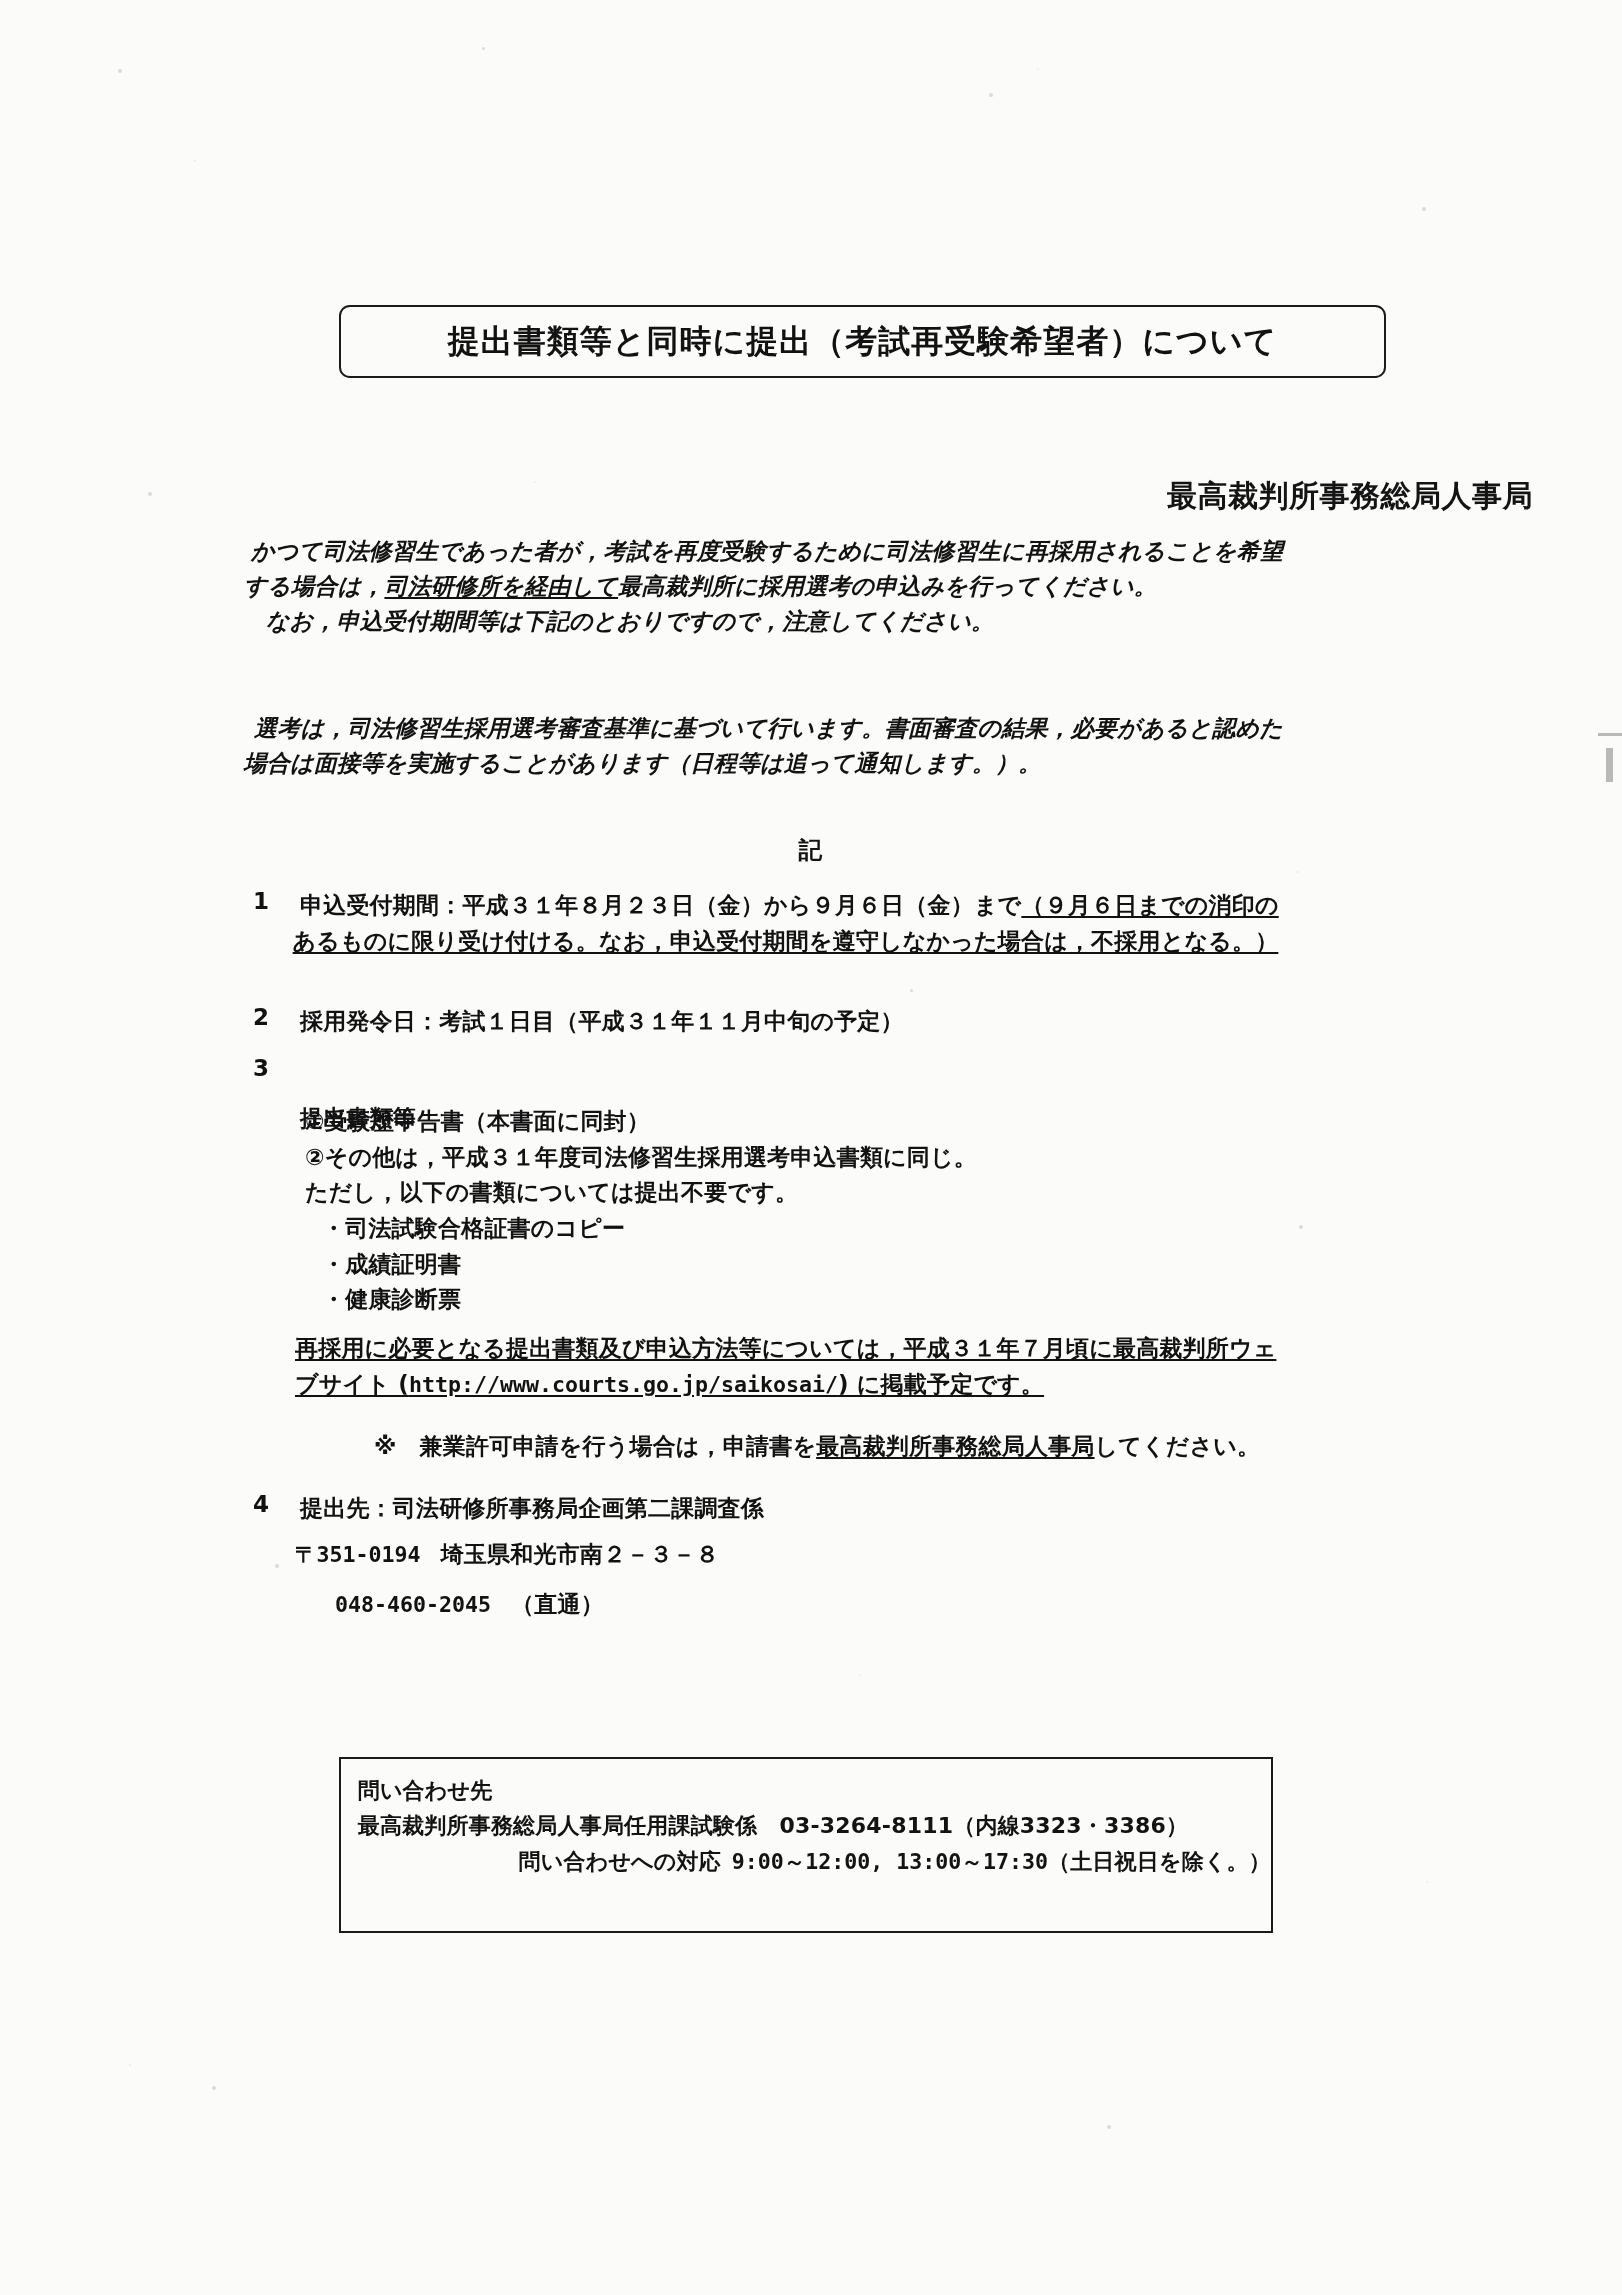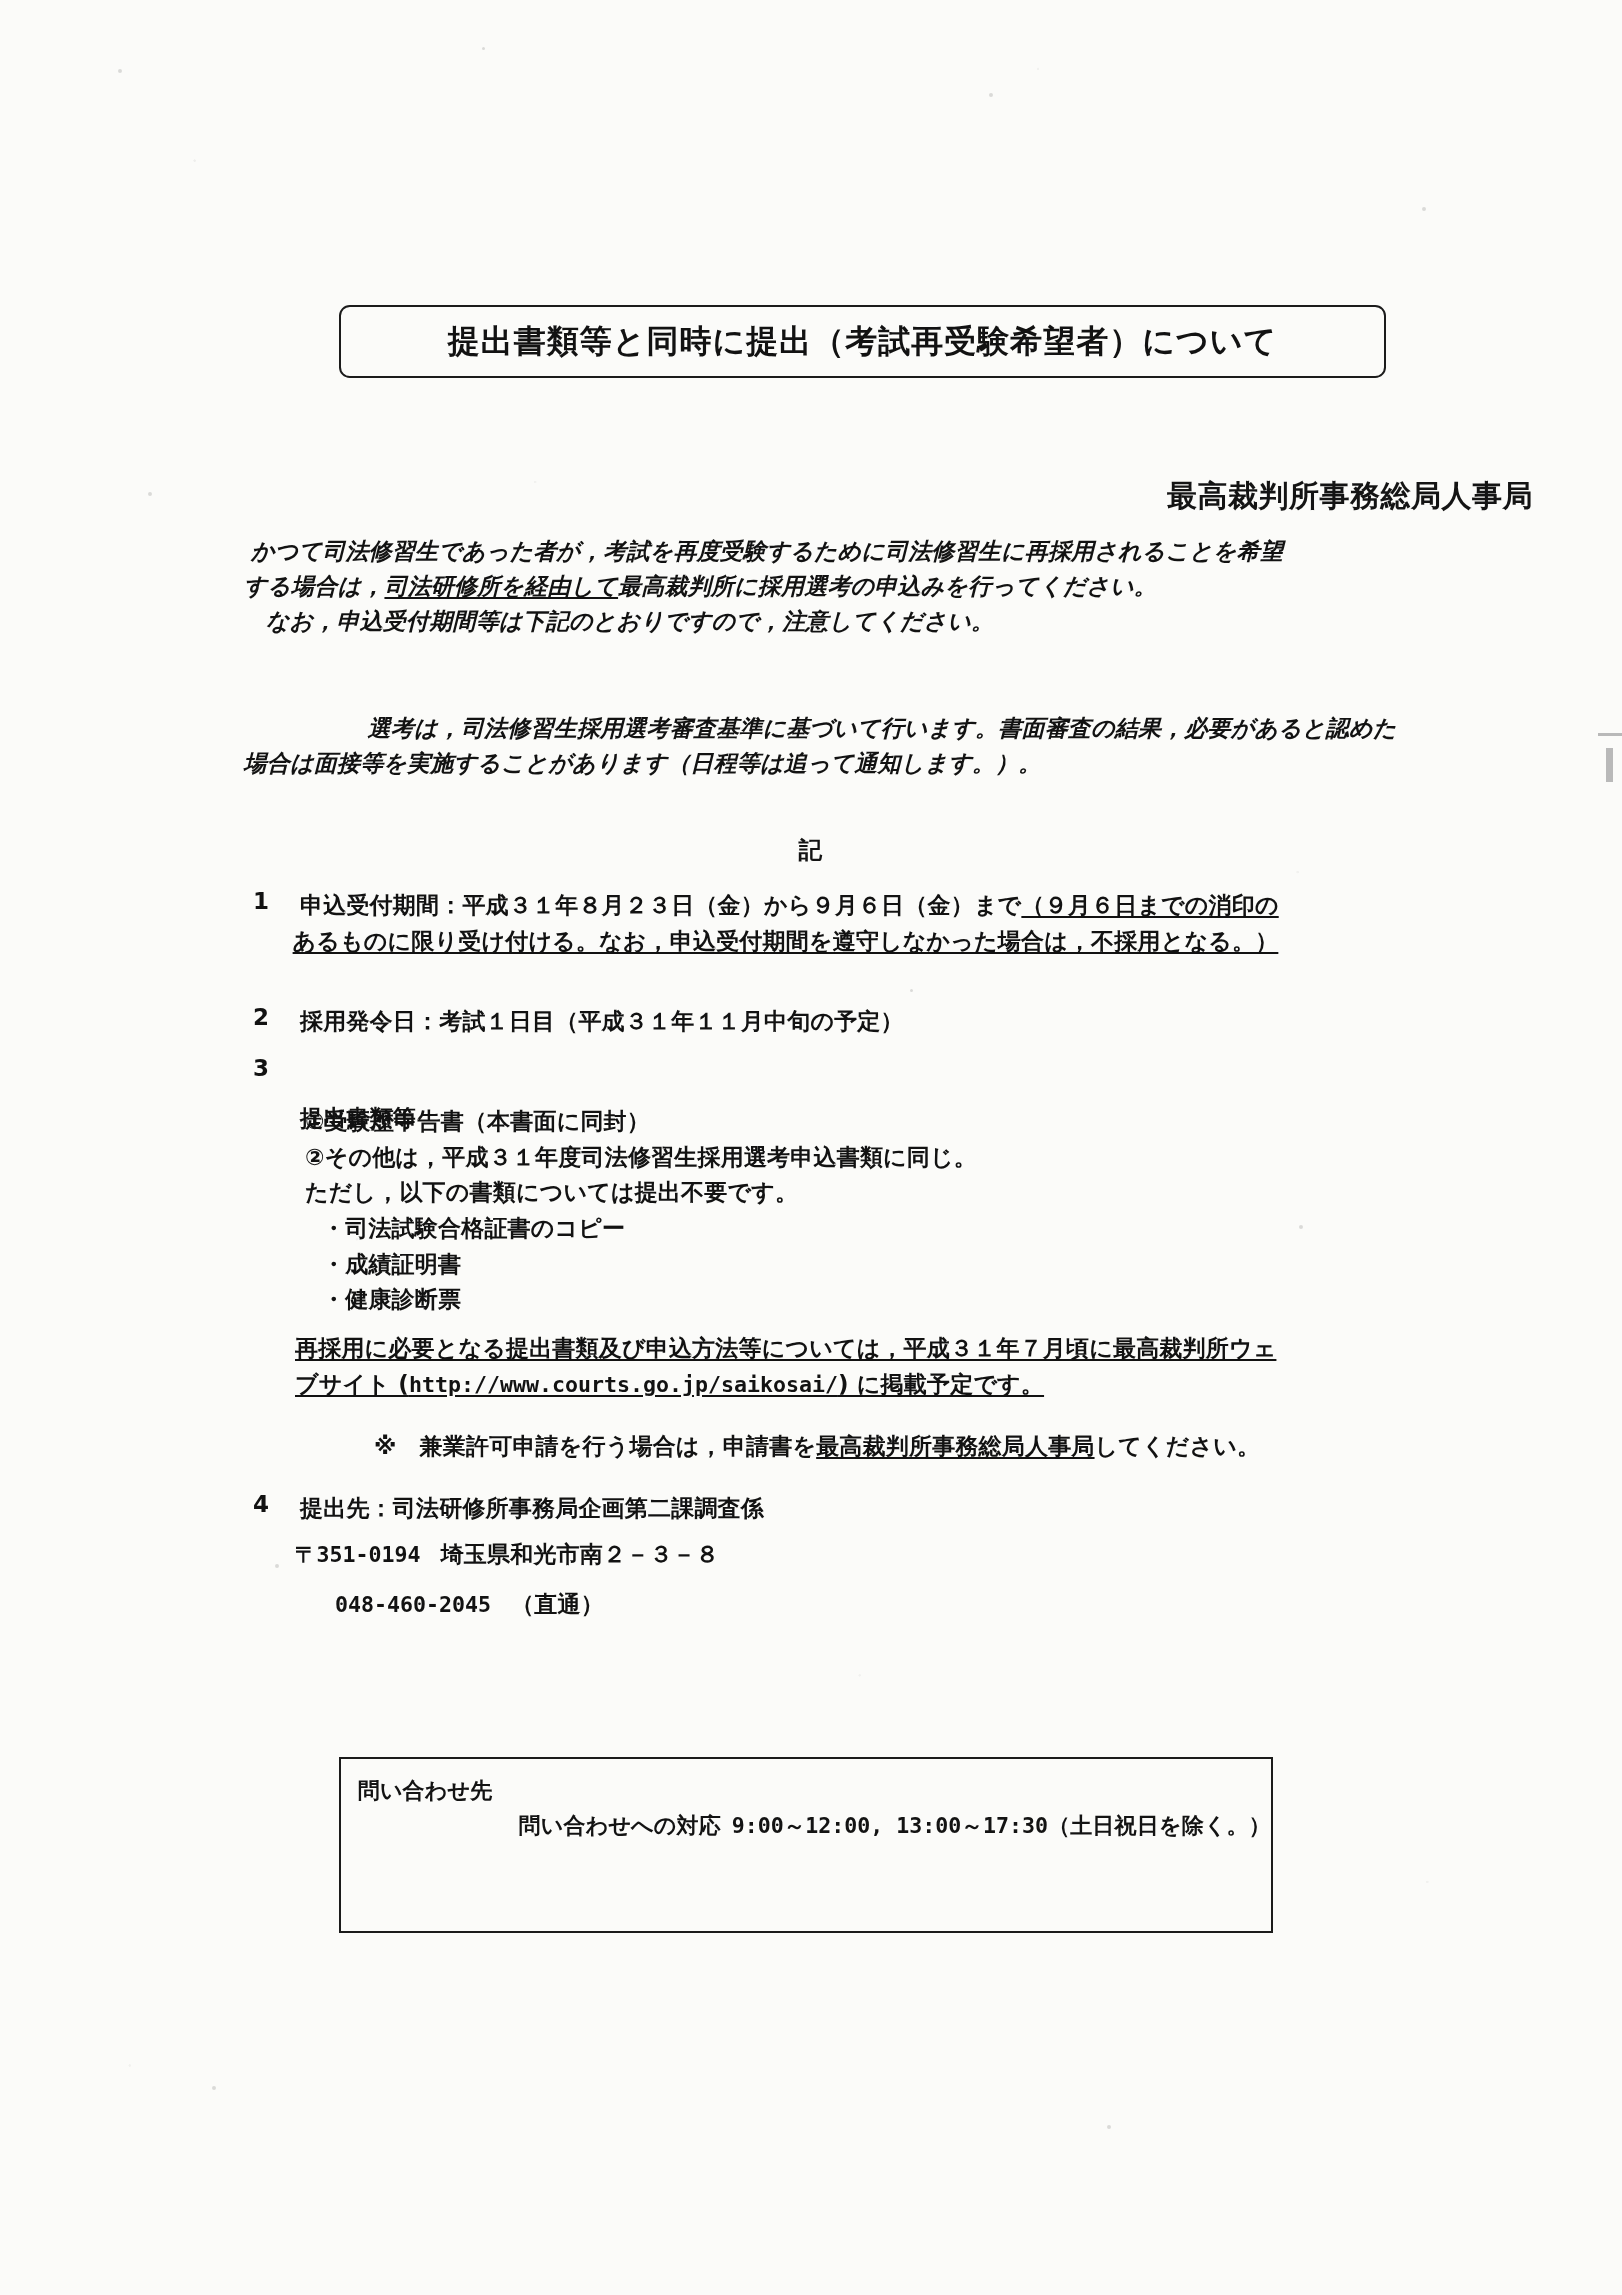--- a/index.html
+++ b/index.html
@@ -175,21 +175,21 @@
 
     <div class="issuer">最高裁判所事務総局人事局</div>
 
     <div class="blk p1">
       <div>かつて司法修習生であった者が，考試を再度受験するために司法修習生に再採用されることを希望</div>
       <div class="ln2"><span>する場合は，</span><span class="u">司法研修所を経由して</span><span>最高裁判所に採用選考の申込みを行ってください。</span></div>
       <div style="margin-left:14.8px;">なお，申込受付期間等は下記のとおりですので，注意してください。</div>
     </div>
 
     <div class="blk p2">
-      <div style="margin-left:3px;text-align:center;">選考は，司法修習生採用選考審査基準に基づいて行います。書面審査の結果，必要があると認めた</div>
+      <div style="margin-left:3px;">選考は，司法修習生採用選考審査基準に基づいて行います。書面審査の結果，必要があると認めた</div>
       <div style="margin-left:-7.4px;">場合は面接等を実施することがあります（日程等は追って通知します。）。</div>
     </div>
 
     <div class="kioku">記</div>
 
     <div class="num" style="left:253px;top:888px;">1</div>
     <div class="item" style="left:300px;top:888px;width:1220px;">
       <div><span>申込受付期間：平成３１年８月２３日（金）から９月６日（金）まで</span><span class="u">（９月６日までの消印の</span></div>
       <div class="u" style="margin-left:-7.4px;">あるものに限り受け付ける。なお，申込受付期間を遵守しなかった場合は，不採用となる。）</div>
     </div>
@@ -228,19 +228,20 @@
     </div>
 
     <div class="item" style="left:335px;top:1587px;width:1220px;">
       <span class="mono">048-460-2045</span>
       <span style="margin-left:11.8px;">（直通）</span>
     </div>
 
     <div class="contact-box">
       <div class="contact-inner">
         <div>問い合わせ先</div>
+        <div>最高裁判所事務総局人事局任用課試験係　03-3264-8111（内線3323・3386）</div>
         <div style="margin-left:14.8px;text-align:right;"><span>問い合わせへの対応</span><span class="mono" style="margin-left:10.8px;">9:00～12:00, 13:00～17:30</span><span>（土日祝日を除く。）</span></div>
       </div>
     </div>
 
   </div>
 </div>
 
 
 </body></html>

